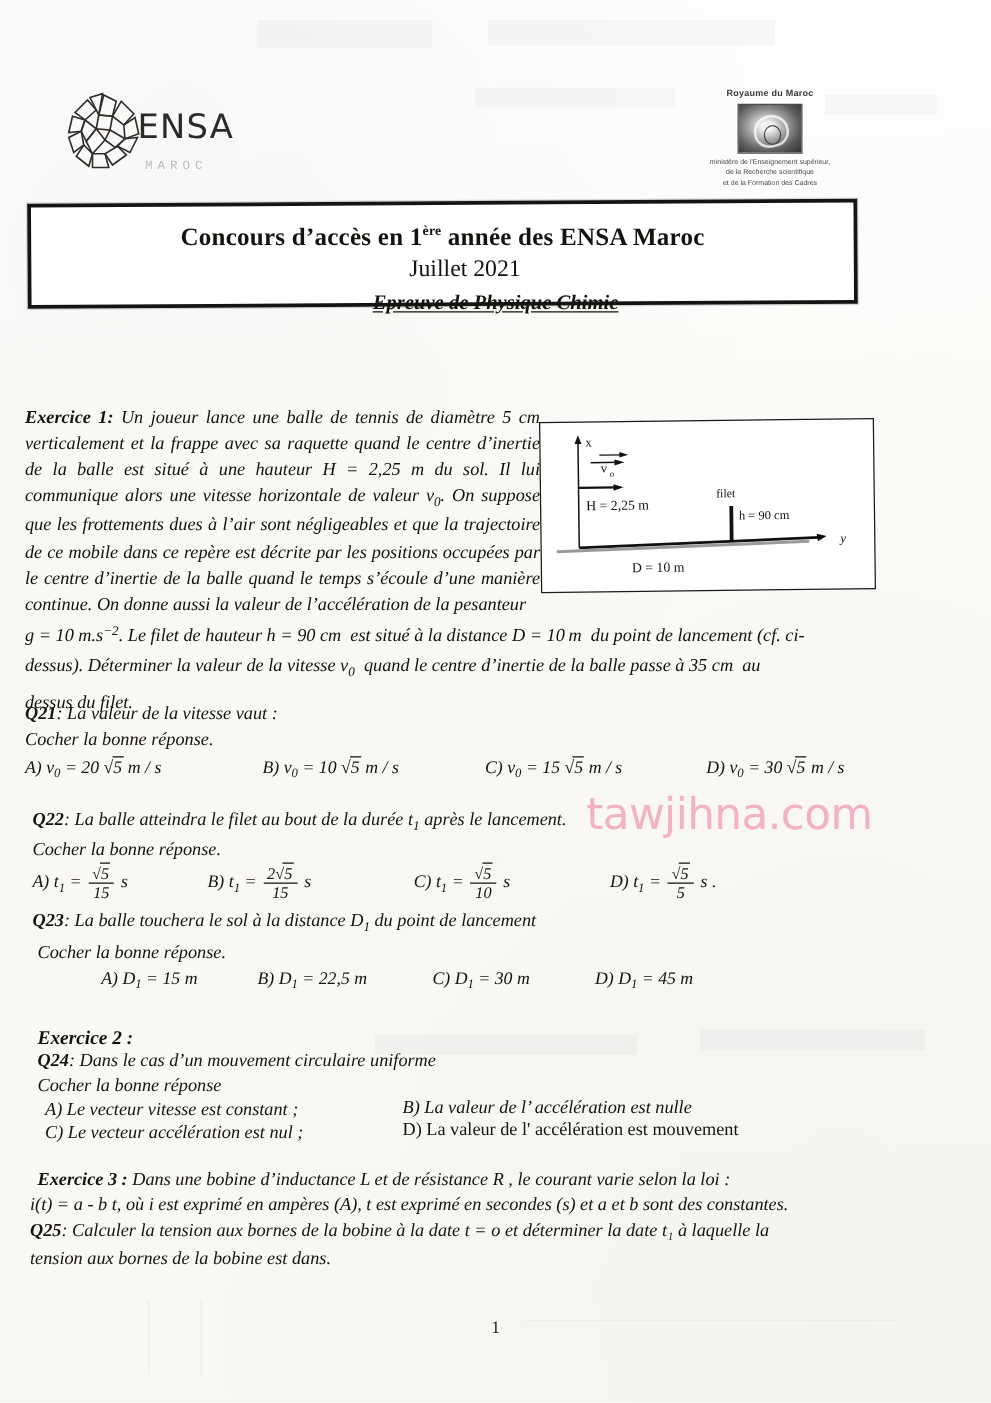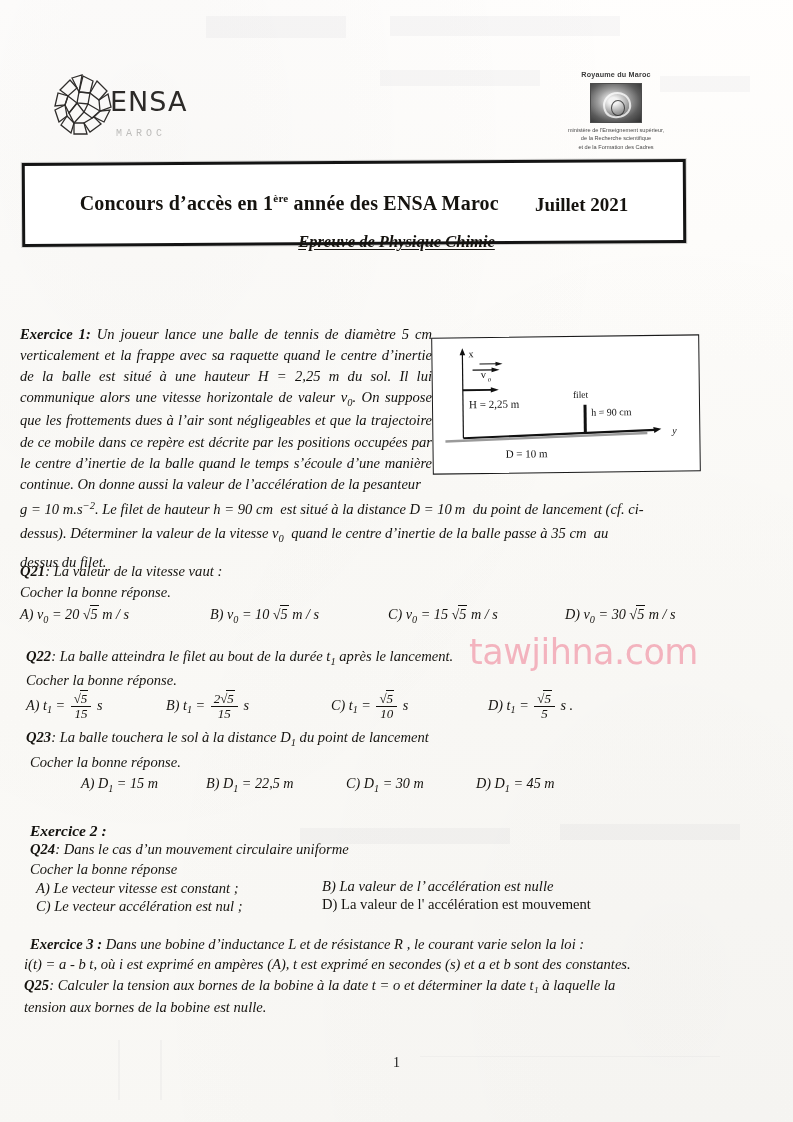--- a/index.html
+++ b/index.html
@@ -92,31 +92,31 @@
     position: absolute;
     left: 22px; top: 161px;
     width: 658px; height: 78px;
     border: 3px solid #141414;
     background: #ffffff;
     transform: rotate(-0.35deg);
     box-shadow: 0 0 0 1px rgba(0,0,0,0.15);
   }
   .title-inner {
     position: absolute; inset: 0;
-    display: flex; flex-direction: row;
+    display: flex; flex-direction: column;
     align-items: center; justify-content: center;
     transform: rotate(0.35deg);
   }
   .title-line1 {
     font-size: 20px; font-weight: 700;
     letter-spacing: 0.2px;
     white-space: nowrap;
   }
   .title-line1 sup { font-size: 11px; }
-  .title-line2 { font-size: 19px; font-weight: 700; margin-top: 3px; margin-left: 36px; }
+  .title-line2 { font-size: 19px; font-weight: 400; margin-top: 3px; margin-left: 36px; }
 
   .subtitle-wrap {
     position: absolute; left: 0; right: 0; top: 232px;
     text-align: center;
   }
   .subtitle-wrap div {
     font-style: italic; font-weight: 700;
     font-size: 16.5px;
     text-decoration: underline;
     text-underline-offset: 2px;
@@ -464,21 +464,21 @@
     <div class="q" style="left:322px; top:896px; font-style:normal;">D) La valeur de l' accélération est mouvement</div>
 
     <div class="q" style="left:30px; top:936px;">
       <span class="bi">Exercice 3 :</span>
       <span>Dans une bobine d’inductance L et de résistance R , le courant varie selon la loi :</span>
     </div>
     <div class="q" style="left:24px; top:956px;">i(t) = a - b t, où i est exprimé en ampères (A), t est exprimé en secondes (s) et a et b sont des constantes.</div>
     <div class="q" style="left:24px; top:977px;">
       <span class="bi">Q25</span><span>: Calculer la tension aux bornes de la bobine à la date t = o et déterminer la date t₁ à laquelle la</span>
     </div>
-    <div class="q" style="left:24px; top:999px;">tension aux bornes de la bobine est nulle.</div>
+    <div class="q" style="left:24px; top:999px;">tension aux bornes de la bobine est dans.</div>
 
   </div>
 
   <div class="watermark" style="color: rgb(243, 174, 186);">tawjihna.com</div>
 
   <div class="pageno">1</div>
 
 </div>
 
 </body></html>

